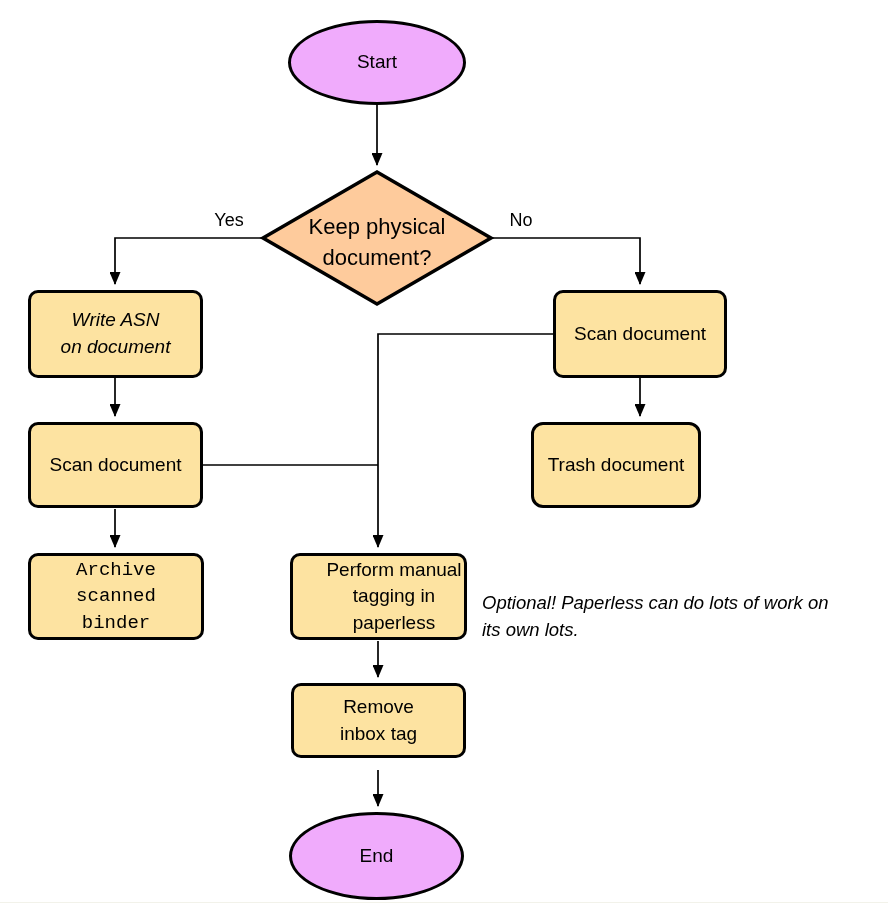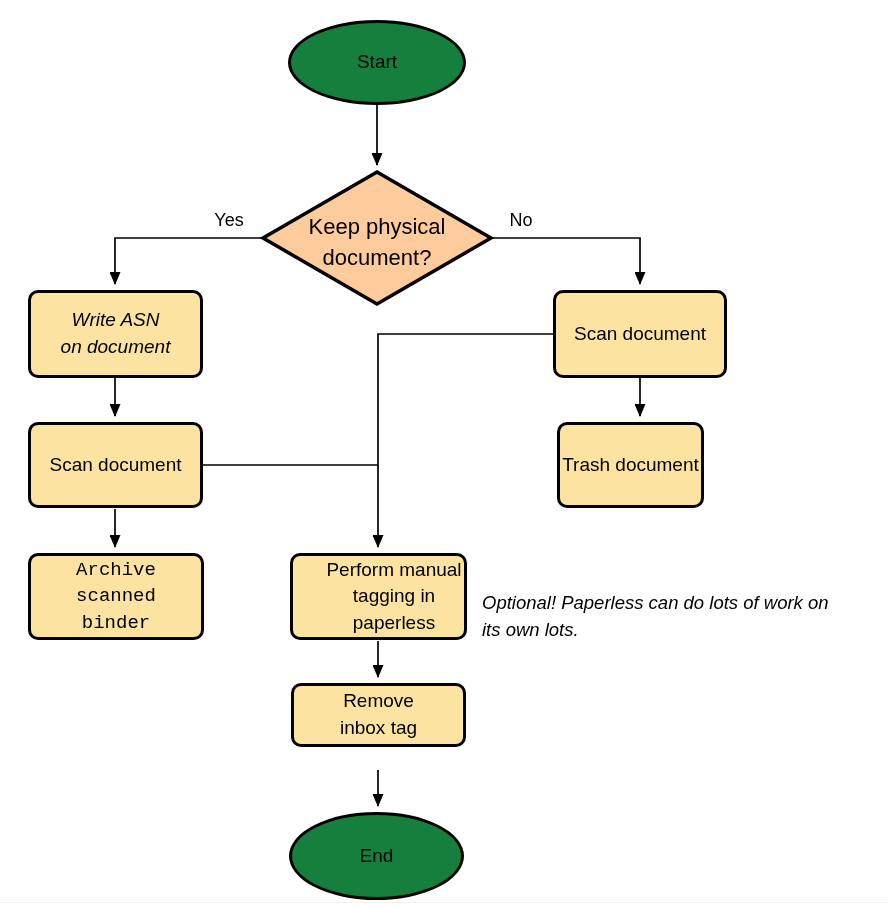--- a/index.html
+++ b/index.html
@@ -26,21 +26,21 @@
     position: absolute;
     box-sizing: border-box;
     display: flex;
     align-items: center;
     justify-content: center;
     text-align: center;
     font-size: 19px;
     line-height: 1.4;
   }
   .terminator {
-    background: #15803d;
+    background: #f0abfc;
     border: 3.5px solid #000000;
     border-radius: 50%;
   }
   .process {
     background: #FDE3A1;
     border: 3px solid #000000;
     border-radius: 10px;
   }
   .decision-label {
     position: absolute;
@@ -124,38 +124,38 @@
     <div>
       <span>Archive scanned</span>
       <span>binder</span>
     </div>
   </div>
 
   <div class="node process" style="left:553px; top:290px; width:174px; height:88px;">
     <span>Scan document</span>
   </div>
 
-  <div class="node process" style="left:557px; top:422px; width:147px; height:86px;">
+  <div class="node process" style="left:531px; top:422px; width:170px; height:86px;border-radius:12px;">
     <span>Trash document</span>
   </div>
 
   <div class="node process" style="left:290px; top:553px; width:177px; height:87px;padding-left:31px;">
     <div>
       <span>Perform manual</span>
       <span>tagging in</span>
       <span>paperless</span>
     </div>
   </div>
 
   <div class="annotation" style="left:482px; top:589px;">
     <span>Optional! Paperless can do lots of work on</span>
     <span>its own lots.</span>
   </div>
 
-  <div class="node process" style="left:291px; top:683px; width:175px; height:64px;">
+  <div class="node process" style="left:291px; top:683px; width:175px; height:75px;">
     <div>
       <span>Remove</span>
       <span>inbox tag</span>
     </div>
   </div>
 
   <div class="node terminator" style="left:289px; top:812px; width:175px; height:88px;">
     <span>End</span>
   </div>
 

